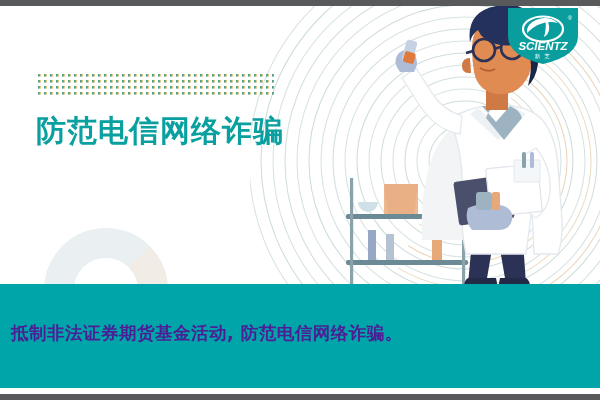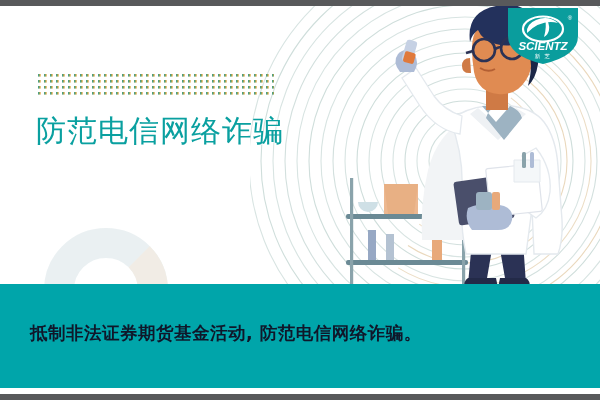--- a/index.html
+++ b/index.html
@@ -64,21 +64,21 @@
   }
 
   
   .headline{
     position:absolute;left:36px;top:104px;
     z-index:6;
   }
   .headline .hl{
     display:block;
     font-family:"DejaVu Sans","Liberation Sans",sans-serif;
-    font-weight:normal;
+    font-weight:bold;
     font-size:30px;
     line-height:42px;
     letter-spacing:1px;
     color:#0aa0a0;
     white-space:nowrap;
     text-shadow:0 1px 0 rgba(255,255,255,.55);
   }
 
   
   .figure{
@@ -100,22 +100,22 @@
     width:600px;height:104px;
     background:#00a5aa;
     z-index:8;
     display:flex;align-items:center;
   }
   .banner-text{
     font-family:"DejaVu Sans","Liberation Sans",sans-serif;
     font-weight:bold;
     font-size:17.5px;
     letter-spacing:.5px;
-    color:#0f172a;
-    margin-left:30px;
+    color:#4c1d95;
+    margin-left:11px;
     margin-top:-6px;
     white-space:nowrap;
   }
 </style>
 </head>
 <body>
 
 <div class="poster">
 
   <div class="chrome-top"></div>

